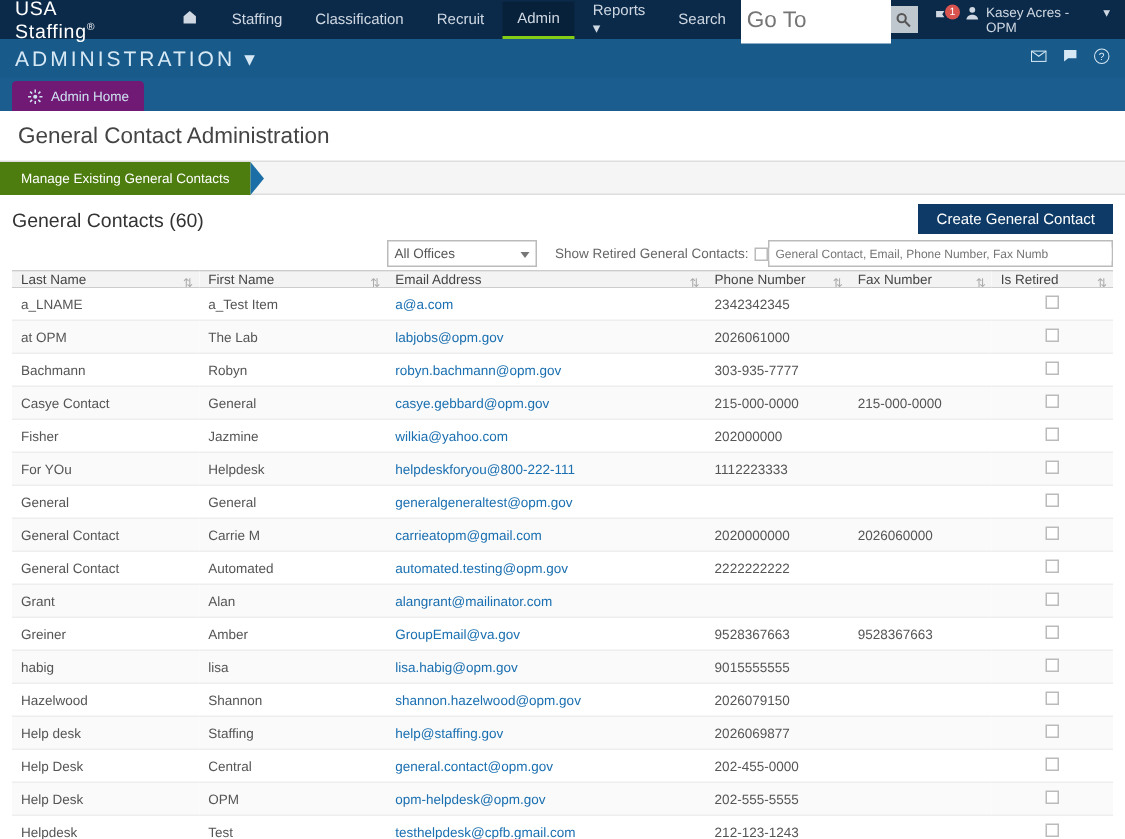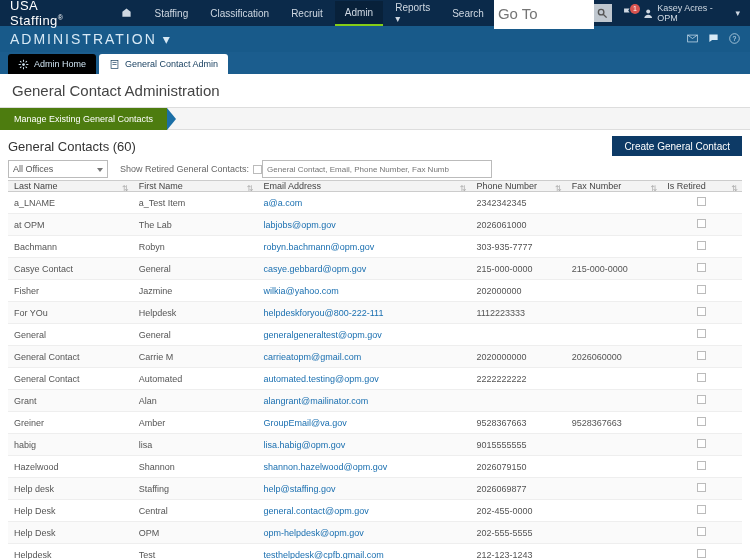--- a/index.html
+++ b/index.html
@@ -9,38 +9,38 @@
 .brand sup{font-size:7px}
 .topnav{display:flex;gap:2px;align-items:center;flex:1}
 .topnav a{color:#cfd8e2;text-decoration:none;font-size:10px;padding:6px 10px;cursor:pointer}
 .topnav a.active{background:#08213a;border-bottom:2px solid #84cc16}
 .top-right{display:flex;align-items:center;gap:6px}
 .goto{display:flex;align-items:center;background:#fff;height:18px}
 .goto input{border:none;height:18px;width:100px;font-size:15px;padding:16px 4px;outline:none;color:#999}
 .goto .goto-btn{width:18px;height:18px;background:#bfc7cf;display:flex;align-items:center;justify-content:center;cursor:pointer;color:#555}
 .bell{position:relative;color:#cfd8e2;cursor:pointer;padding:0 4px}
 .bell .badge{position:absolute;top:-3px;right:-3px;background:#d9534f;color:#fff;border-radius:50%;font-size:7px;width:10px;height:10px;display:flex;align-items:center;justify-content:center}
-.user{display:flex;align-items:center;color:#cfd8e2;font-size:9px;gap:4px;cursor:pointer}
+.user{display:flex;color:#cfd8e2;font-size:9px;gap:4px;cursor:pointer}
 .subhdr{background:#185a8a;height:26px;display:flex;align-items:center;justify-content:space-between;padding:0 10px;color:#d7e9f5}
 .subhdr-title{font-size:14px;letter-spacing:2px;font-weight:300;display:flex;align-items:center;gap:6px;cursor:pointer}
 .subhdr-icons{display:flex;gap:10px;color:#d7e9f5}
 .subhdr-icons span{cursor:pointer}
 .tabbar{background:#1b5d8e;height:22px;display:flex;align-items:flex-end;padding:0 8px}
 .tab{height:20px;display:flex;align-items:center;padding:0 10px;font-size:9px;color:#133b5c;background:#fff;border-radius:3px 3px 0 0;margin-right:3px;cursor:pointer;gap:5px}
-.tab.dark{background:#000000;color:#cfe3f1}
+.tab.dark{background:#701a75;color:#cfe3f1}
 .page{background:#fff;margin:0;padding:0}
 .page-title{padding:8px 12px;font-size:15px;color:#444;border-bottom:1px solid #ddd}
 .ribbon{background:#f5f5f5;border-bottom:1px solid #ddd;height:22px;display:flex;align-items:center}
 .ribbon-tab{background:#4d7c0f;color:#fff;font-size:9px;height:22px;display:flex;align-items:center;padding:0 14px;position:relative}
 .ribbon-tab::after{content:"";position:absolute;right:-9px;top:0;border-top:11px solid transparent;border-bottom:11px solid transparent;border-left:9px solid #1b6fa6}
 .content{padding:6px 8px}
 .toolbar{display:flex;align-items:center;justify-content:space-between;margin-bottom:4px}
 .toolbar-left{display:flex;align-items:center;gap:10px}
 .section-title{font-size:13px;color:#333}
-.toolbar-row2{display:flex;align-items:center;justify-content:flex-start;margin-bottom:2px}
+.toolbar-row2{display:flex;align-items:center;justify-content:flex-end;margin-bottom:2px}
 .toolbar-row2-left{display:flex;align-items:center;gap:12px}
 .office-select{border:1px solid #bbb;height:18px;font-size:9px;padding:0 16px 0 4px;color:#555;background:#fff;width:100px;cursor:pointer;position:relative;display:flex;align-items:center}
 .office-select::after{content:"";position:absolute;right:4px;top:7px;border-left:3px solid transparent;border-right:3px solid transparent;border-top:4px solid #777}
 .show-retired{font-size:9px;color:#666;display:flex;align-items:center;gap:4px}
 .search-box{border:1px solid #bbb;height:18px;width:230px;display:flex;align-items:center}
 .search-box input{border:none;outline:none;font-size:8px;padding:0 4px;flex:1;color:#999}
 .btn-primary{background:#0d3a66;color:#fff;border:none;height:20px;padding:0 12px;font-size:10px;cursor:pointer}
 table{width:100%;border-collapse:collapse;font-size:9px}
 thead th{background:#f3f3f3;border-top:1px solid #ccc;border-bottom:1px solid #ccc;text-align:left;padding:0 6px;color:#444;font-weight:normal;position:relative}
 thead th .sort{position:absolute;right:4px;top:3px;color:#aaa;font-size:8px;cursor:pointer}
@@ -115,28 +115,20 @@
 </div>
 
 <div class="tabbar" id="tabbar">
     <div class="tab dark">
       <svg class="ic" viewBox="0 0 16 16">
         <circle cx="8" cy="8" r="2" fill="currentColor"></circle>
         <path d="M8 1v3M8 12v3M1 8h3M12 8h3M3 3l2 2M11 11l2 2M13 3l-2 2M5 11l-2 2" stroke="currentColor" stroke-width="1.5"></path>
       </svg>
       <span>Admin Home</span>
     </div>
-    <div class="tab">
-      <svg class="ic" viewBox="0 0 16 16">
-        <rect x="3" y="2" width="10" height="12" fill="none" stroke="currentColor"></rect>
-        <line x1="5" y1="5" x2="11" y2="5" stroke="currentColor"></line>
-        <line x1="5" y1="8" x2="11" y2="8" stroke="currentColor"></line>
-      </svg>
-      <span>General Contact Admin</span>
-    </div>
   </div>
 
 <div class="page">
   <div class="page-title">General Contact Administration</div>
   <div class="ribbon">
     <div class="ribbon-tab">Manage Existing General Contacts</div>
   </div>
   <div class="content">
     <div class="toolbar">
       <div class="toolbar-left">

